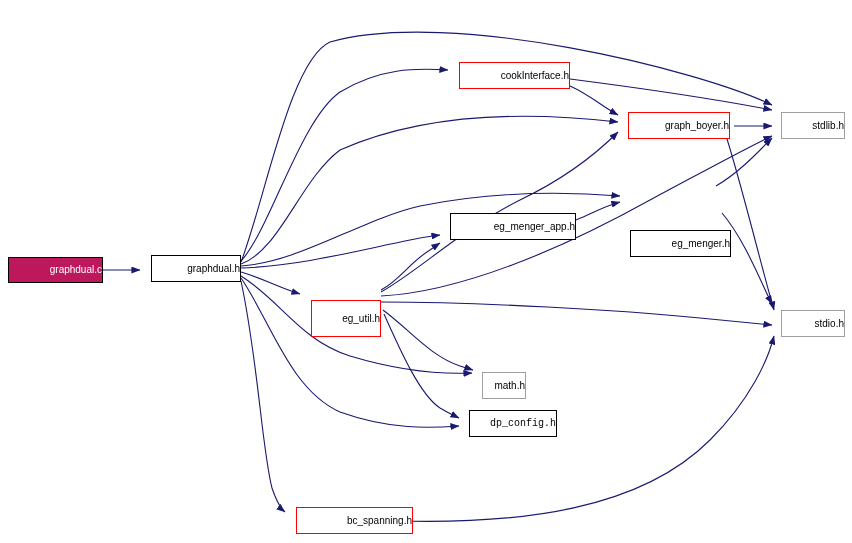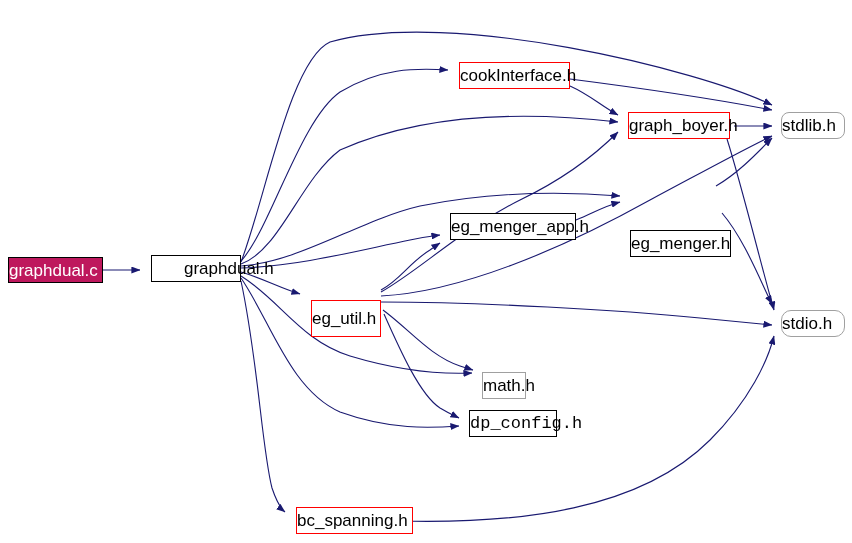--- a/index.html
+++ b/index.html
@@ -19,22 +19,22 @@
     position: absolute;
     left: 0; top: 0;
     width: 852px;
     height: 543px;
   }
   .node {
     position: absolute;
     box-sizing: border-box;
     display: flex;
     align-items: center;
-    justify-content: flex-start;
-    font-size: 17px;
+    justify-content: flex-end;
+    font-size: 10px;
     line-height: 1;
     letter-spacing: 0px;
     white-space: nowrap;
     background: #ffffff;
     color: #000000;
     border: 1px solid #000000;
   }
   .node.root {
     background: #be185d;
     color: #ffffff;
@@ -93,33 +93,33 @@
       </div>
       <div class="node black" style="left: 151px; top: 255px; width: 90px; height: 27px; padding-left: 32px;">
         <span>graphdual.h</span>
       </div>
       <div class="node red" style="left: 459px; top: 62px; width: 111px; height: 27px;">
         <span>cookInterface.h</span>
       </div>
       <div class="node red" style="left: 628px; top: 112px; width: 102px; height: 27px;">
         <span>graph_boyer.h</span>
       </div>
-      <div class="node gray" style="left: 781px; top: 112px; width: 64px; height: 27px; border-radius: 8px;">
+      <div class="node gray" style="left: 781px; top: 112px; width: 64px; height: 27px;">
         <span>stdlib.h</span>
       </div>
       <div class="node black" style="left: 630px; top: 186px; width: 101px; height: 27px; margin-top: 44px;">
         <span>eg_menger.h</span>
       </div>
       <div class="node black" style="left: 450px; top: 213px; width: 126px; height: 27px;">
         <span>eg_menger_app.h</span>
       </div>
       <div class="node red" style="left: 311px; top: 300px; width: 70px; height: 37px;">
         <span>eg_util.h</span>
       </div>
-      <div class="node gray" style="left: 781px; top: 310px; width: 64px; height: 27px; border-radius: 10px;">
+      <div class="node gray" style="left: 781px; top: 310px; width: 64px; height: 27px;">
         <span>stdio.h</span>
       </div>
       <div class="node gray" style="left: 482px; top: 372px; width: 44px; height: 27px;">
         <span>math.h</span>
       </div>
       <div class="node black" style="left: 469px; top: 410px; width: 88px; height: 27px; font-family: Liberation Mono, monospace;">
         <span>dp_config.h</span>
       </div>
       <div class="node red" style="left: 296px; top: 507px; width: 117px; height: 27px;">
         <span>bc_spanning.h</span>

